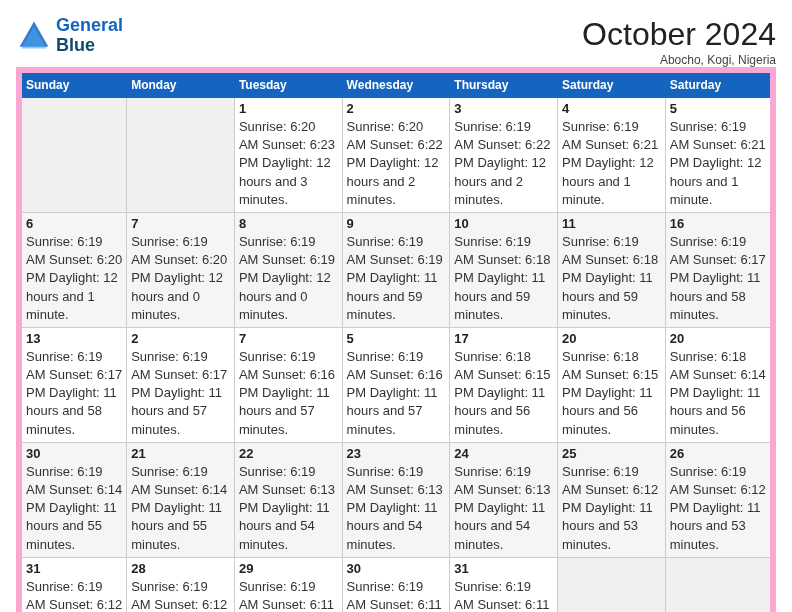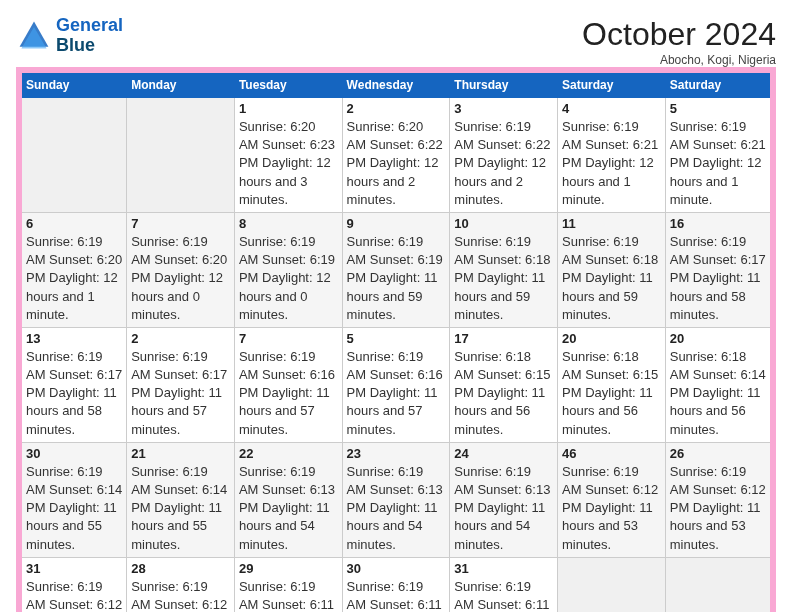--- a/index.html
+++ b/index.html
@@ -283,21 +283,21 @@
 Sunset: 6:13 PM
 Daylight: 11 hours and 54 minutes.</div>
           </td>
           <td>
             <span class="day-num">24</span>
             <div class="day-info">Sunrise: 6:19 AM
 Sunset: 6:13 PM
 Daylight: 11 hours and 54 minutes.</div>
           </td>
           <td>
-            <span class="day-num">46</span>
+            <span class="day-num">25</span>
             <div class="day-info">Sunrise: 6:19 AM
 Sunset: 6:12 PM
 Daylight: 11 hours and 53 minutes.</div>
           </td>
           <td>
             <span class="day-num">26</span>
             <div class="day-info">Sunrise: 6:19 AM
 Sunset: 6:12 PM
 Daylight: 11 hours and 53 minutes.</div>
           </td>

